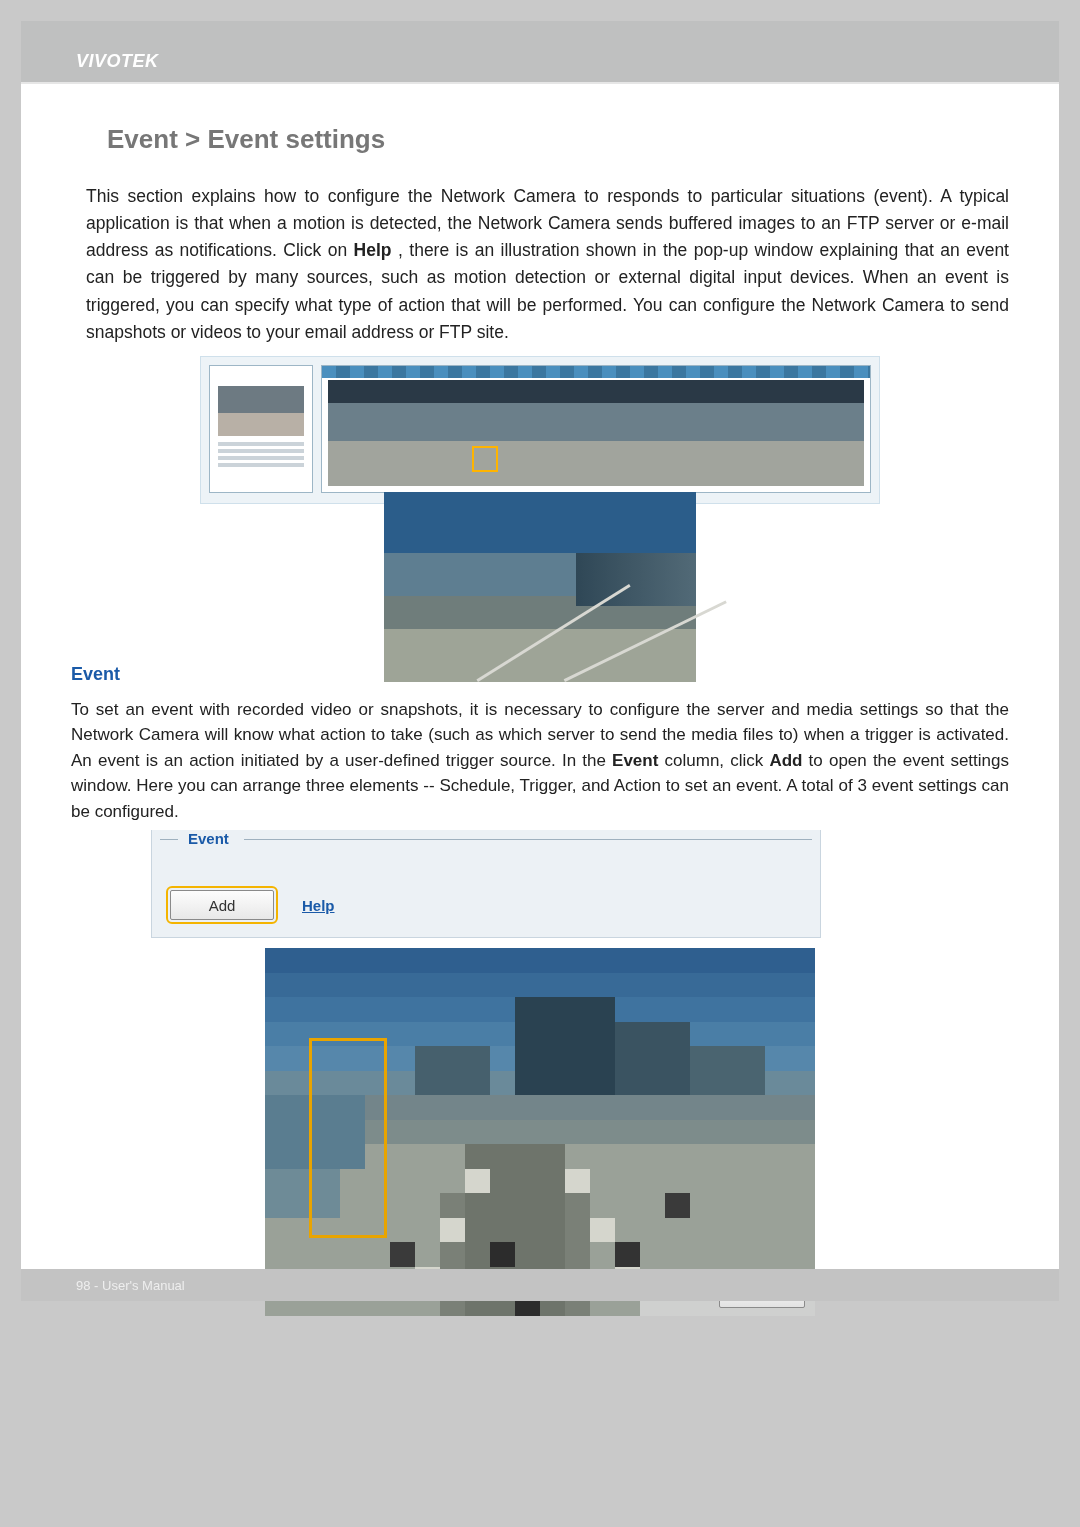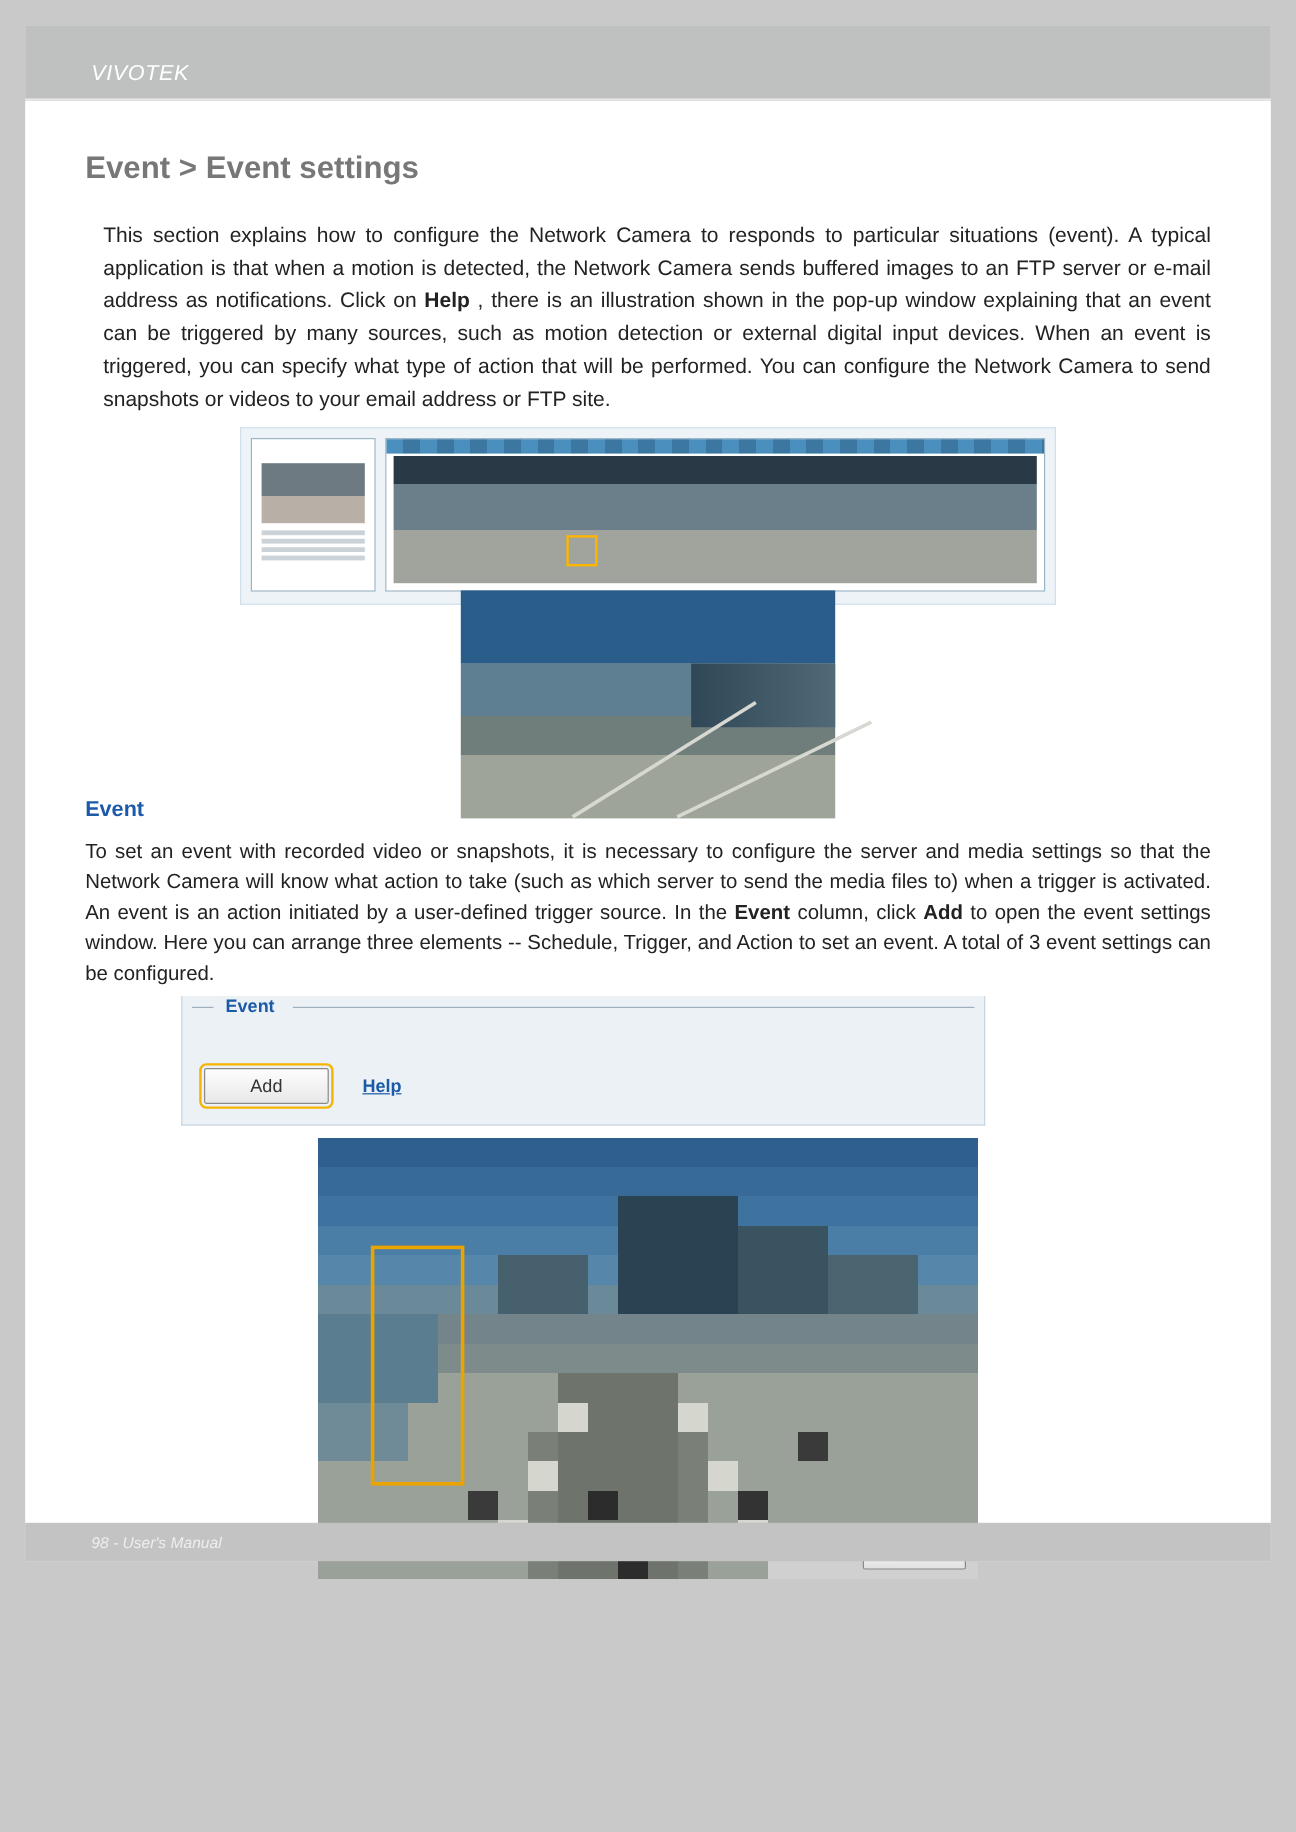--- a/index.html
+++ b/index.html
@@ -20,30 +20,31 @@
     height: 63px;
     background: #bfc0c0;
     border-bottom: 2px solid #e6e6e6;
     position: relative;
   }
   .brand {
     position: absolute;
     left: 55px; bottom: 10px;
     color: #fff;
     font-style: italic;
-    font-weight: normal;
+    font-weight: bold;
     font-size: 18px;
     letter-spacing: 0.5px;
   }
   .content { padding: 40px 50px 0 50px; }
   h1.page-title {
     color: #777;
     font-size: 26px;
     font-weight: bold;
     margin-bottom: 28px;
+    margin-left: 36px;
   }
   .intro {
     color: #222;
     font-size: 17.5px;
     line-height: 1.55;
     text-align: justify;
     margin-bottom: 10px;
     margin-left: 15px;
   }
   .intro .help-word { font-weight: bold; }
@@ -173,21 +174,21 @@
     border: 1px solid #8a8a8a; border-radius: 2px;
     font-size: 12px; color: #333; padding: 4px 12px; cursor: pointer;
   }
 
   .footer {
     position: absolute; left: 0; right: 0; bottom: 0; height: 32px;
     background: #c3c3c3;
   }
   .footer .txt {
     position: absolute; left: 55px; bottom: 8px; color: #eee;
-    font-size: 13px; font-style: italic;
+    font-size: 13px; 
   }
 </style>
 </head>
 <body>
 
 <div class="page">
 
   <div class="brandbar">
     <div class="brand">VIVOTEK</div>
   </div>

